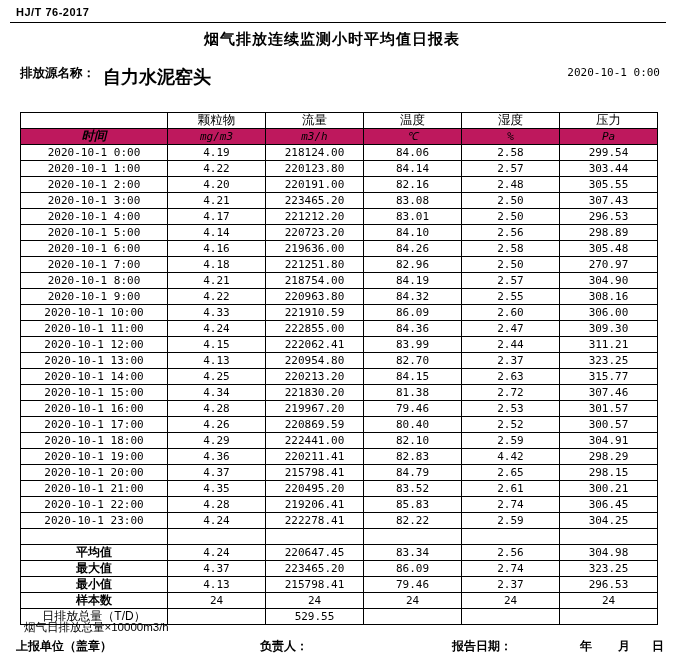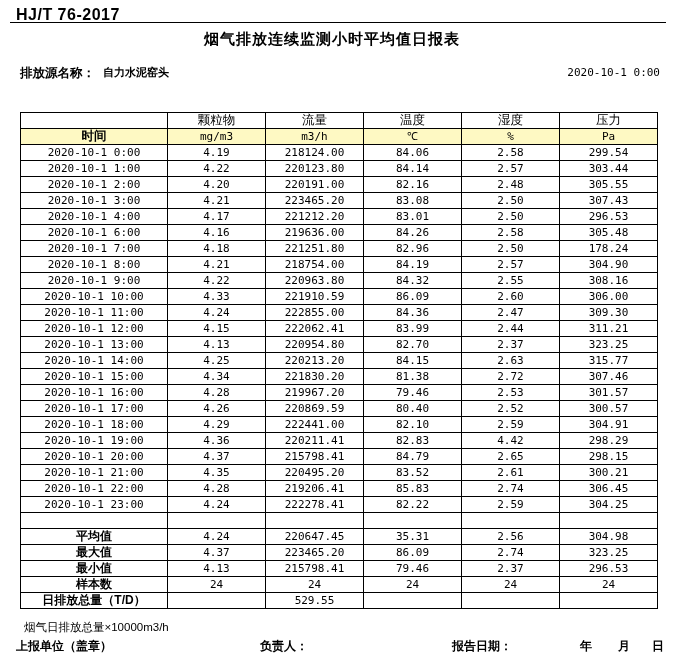--- a/index.html
+++ b/index.html
@@ -18,21 +18,21 @@
     position: relative;
     width: 676px;
     height: 656px;
     box-sizing: border-box;
     padding: 0;
   }
   .std-code {
     position: absolute;
     left: 16px;
     top: 6px;
-    font-size: 16px;
+    font-size: 11px;
     font-weight: bold;
     letter-spacing: 0.5px;
   }
   .hr-top {
     position: absolute;
     left: 10px;
     top: 22px;
     width: 656px;
     border-top: 1px solid #000;
   }
@@ -50,21 +50,21 @@
     position: absolute;
     left: 20px;
     top: 65px;
     font-size: 12.5px;
     font-weight: bold;
   }
   .src-value {
     position: absolute;
     left: 103px;
     top: 65px;
-    font-size: 11px;
+    font-size: 18px;
     font-weight: bold;
   }
   .datetime {
     position: absolute;
     right: 16px;
     top: 66px;
     font-size: 11px;
     font-family: "DejaVu Sans Mono", monospace;
   }
   table.data {
@@ -89,41 +89,42 @@
   .col-time { width: 147px; }
   .col-v { width: 98px; }
   .hdr-row td {
     height: 22px;
     line-height: 22px;
     font-family: "Liberation Sans", sans-serif;
     font-size: 12.5px;
     font-weight: bold;
   }
   .unit-row td {
-    background: #fef9c3;
+    background: #be185d;
     height: 16px;
     line-height: 16px;
+    font-style: italic;
   }
   .unit-row td.timehdr {
     font-family: "Liberation Sans", sans-serif;
     font-size: 12.5px;
     font-weight: bold;
   }
   .blank-row td {
     height: 15px;
   }
   .summary-row td.lbl {
     font-family: Liberation Sans, sans-serif;
     font-size: 12px;
     font-weight: bold;
   }
   .total-row td.lbl {
     font-family: "Liberation Sans", sans-serif;
     font-size: 12px;
-    font-weight: bold;
+    font-weight: normal;
   }
   .notes {
     position: absolute;
     left: 24px;
     top: 620px;
     font-size: 11.5px;
     font-weight: normal;
   }
   .footer {
     position: absolute;
@@ -219,34 +220,42 @@
         </tr>
       <tr>
           <td>2020-10-1 4:00</td>
           <td>4.17</td>
           <td>221212.20</td>
           <td>83.01</td>
           <td>2.50</td>
           <td>296.53</td>
         </tr>
       <tr>
+          <td>2020-10-1 5:00</td>
+          <td>4.14</td>
+          <td>220723.20</td>
+          <td>84.10</td>
+          <td>2.56</td>
+          <td>298.89</td>
+        </tr>
+      <tr>
           <td>2020-10-1 6:00</td>
           <td>4.16</td>
           <td>219636.00</td>
           <td>84.26</td>
           <td>2.58</td>
           <td>305.48</td>
         </tr>
       <tr>
           <td>2020-10-1 7:00</td>
           <td>4.18</td>
           <td>221251.80</td>
           <td>82.96</td>
           <td>2.50</td>
-          <td>178.24</td>
+          <td>270.97</td>
         </tr>
       <tr>
           <td>2020-10-1 8:00</td>
           <td>4.21</td>
           <td>218754.00</td>
           <td>84.19</td>
           <td>2.57</td>
           <td>304.90</td>
         </tr>
       <tr>
@@ -376,21 +385,21 @@
         <td></td>
         <td></td>
         <td></td>
         <td></td>
       </tr>
 
       <tr class="summary-row">
         <td class="lbl">平均值</td>
         <td>4.24</td>
         <td>220647.45</td>
-        <td>35.31</td>
+        <td>83.34</td>
         <td>2.56</td>
         <td>304.98</td>
       </tr>
       <tr class="summary-row">
         <td class="lbl">最大值</td>
         <td>4.37</td>
         <td>223465.20</td>
         <td>86.09</td>
         <td>2.74</td>
         <td>323.25</td>

